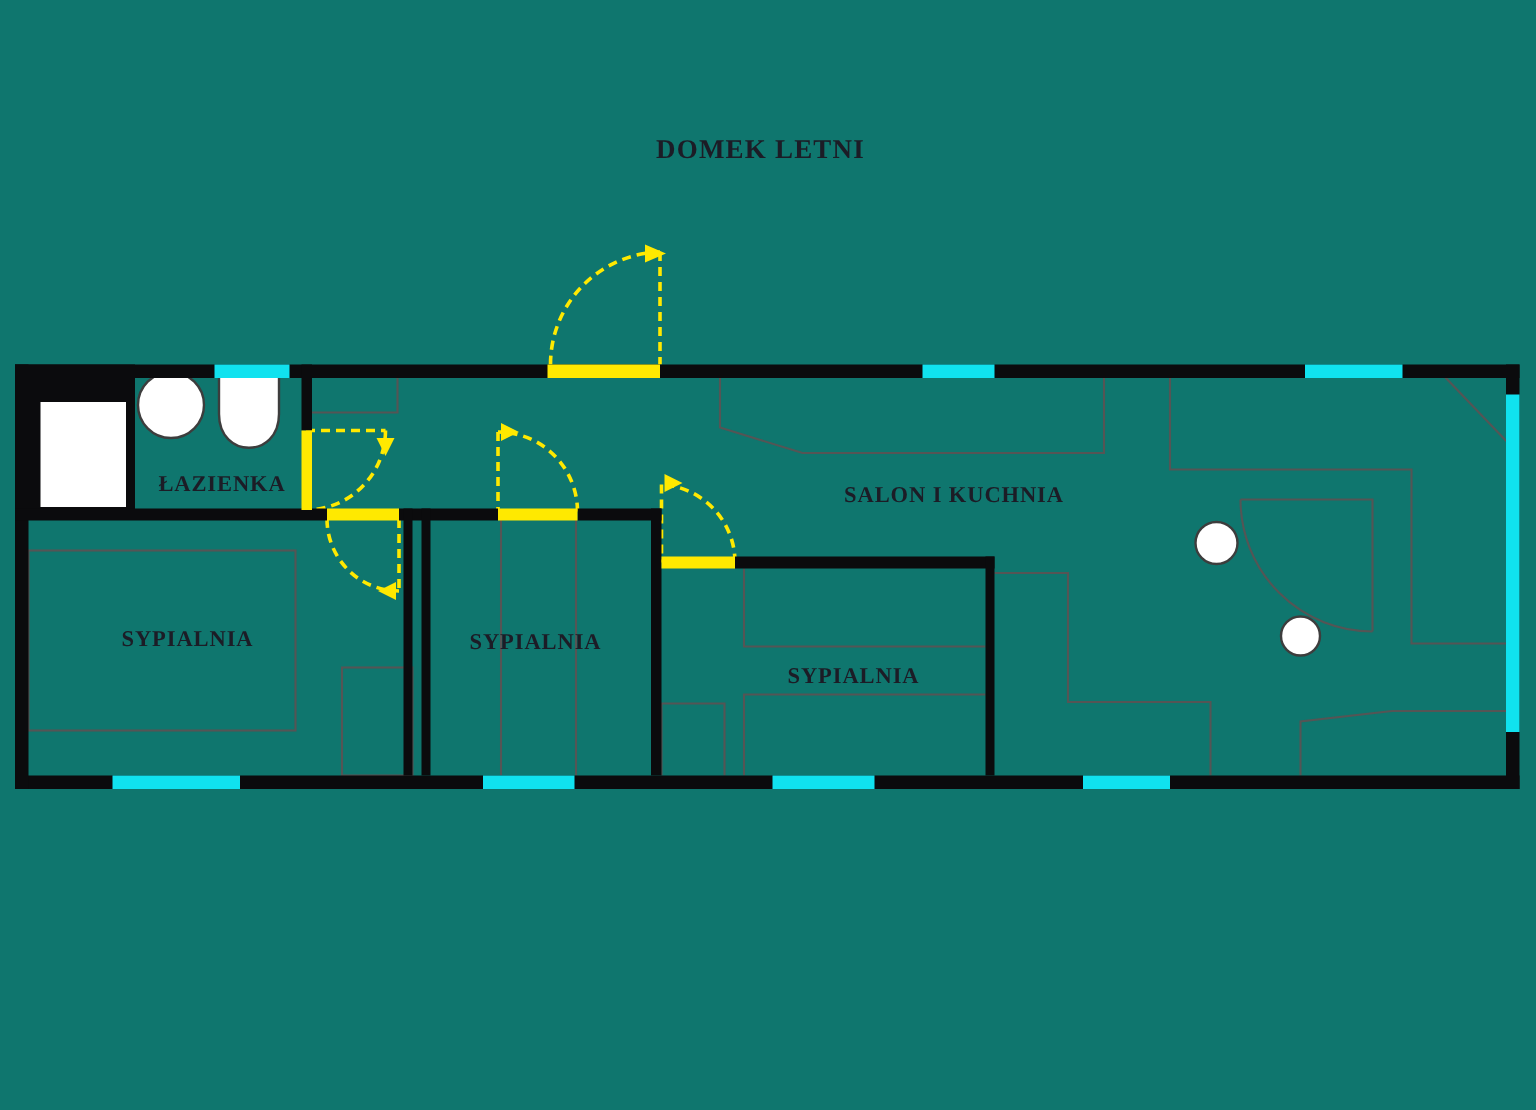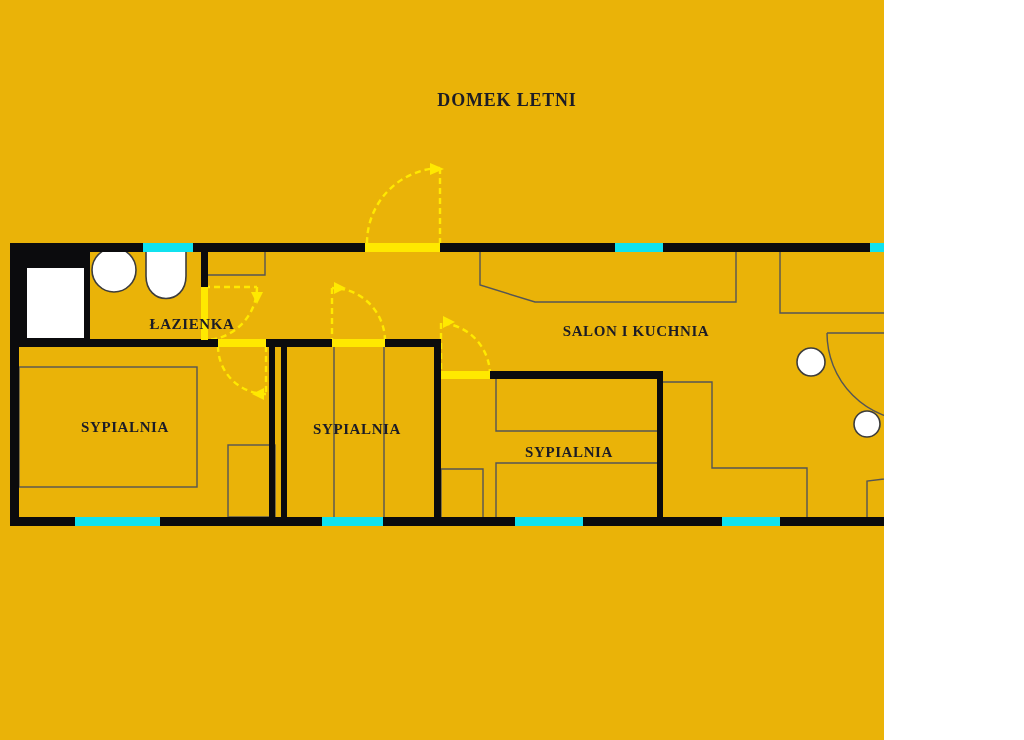--- a/index.html
+++ b/index.html
@@ -1,16 +1,16 @@
 <!DOCTYPE html>
 <html style="--wall: #0b0b0d; --window: #10e2ef; --door: #ffe900; --line: #555555; --text: #1c1c26;"><head>
 <meta charset="utf-8">
 <style>
   html,body{margin:0;padding:0;background:#ffffff;}
-  .stage{position:relative;width:884px;height:740px;background:#eab308;overflow:hidden;
+  .stage{position:relative;width:1024px;height:740px;background:#0f766e;overflow:hidden;
          font-family:"Liberation Serif", serif;text-align:right;}
   .wall{position:absolute;background:var(--wall,#0b0b0d);}
   .wall-white{position:absolute;background:#ffffff;}
   .window{position:absolute;background:var(--window,#10e2ef);}
   .door{position:absolute;background:var(--door,#ffe900);}
   .room-label{position:absolute;transform:translate(-50%,-50%);
       font-weight:bold;font-size:15px;letter-spacing:0.6px;color:var(--text,#1c1c26);
       white-space:nowrap;}
   .plan-title{position:absolute;transform:translate(-50%,-50%);
       font-weight:bold;font-size:18px;letter-spacing:0.8px;color:var(--text,#1c1c26);
@@ -109,19 +109,19 @@
   <div class="window" style="left:322px;top:517px;width:61px;height:9px;"></div>
   <div class="window" style="left:515px;top:517px;width:68px;height:9px;"></div>
   <div class="window" style="left:722px;top:517px;width:58px;height:9px;"></div>
 
   <div class="door" style="left:365px;top:243px;width:75px;height:9px;"></div>
   <div class="door" style="left:201px;top:287px;width:7px;height:53px;"></div>
   <div class="door" style="left:218px;top:339px;width:48px;height:8px;"></div>
   <div class="door" style="left:332px;top:339px;width:53px;height:8px;"></div>
   <div class="door" style="left:441px;top:371px;width:49px;height:8px;"></div>
 
-  <div class="room-label" style="left:148px;top:324px;margin-left:44px;">ŁAZIENKA</div>
+  <div class="room-label" style="left:148px;top:324px;">ŁAZIENKA</div>
   <div class="room-label" style="left:125px;top:427px;">SYPIALNIA</div>
   <div class="room-label" style="left:357px;top:429px;">SYPIALNIA</div>
   <div class="room-label" style="left:569px;top:452px;">SYPIALNIA</div>
   <div class="room-label" style="left:636px;top:331px;">SALON I KUCHNIA</div>
 
 </div>
 
 </body></html>

